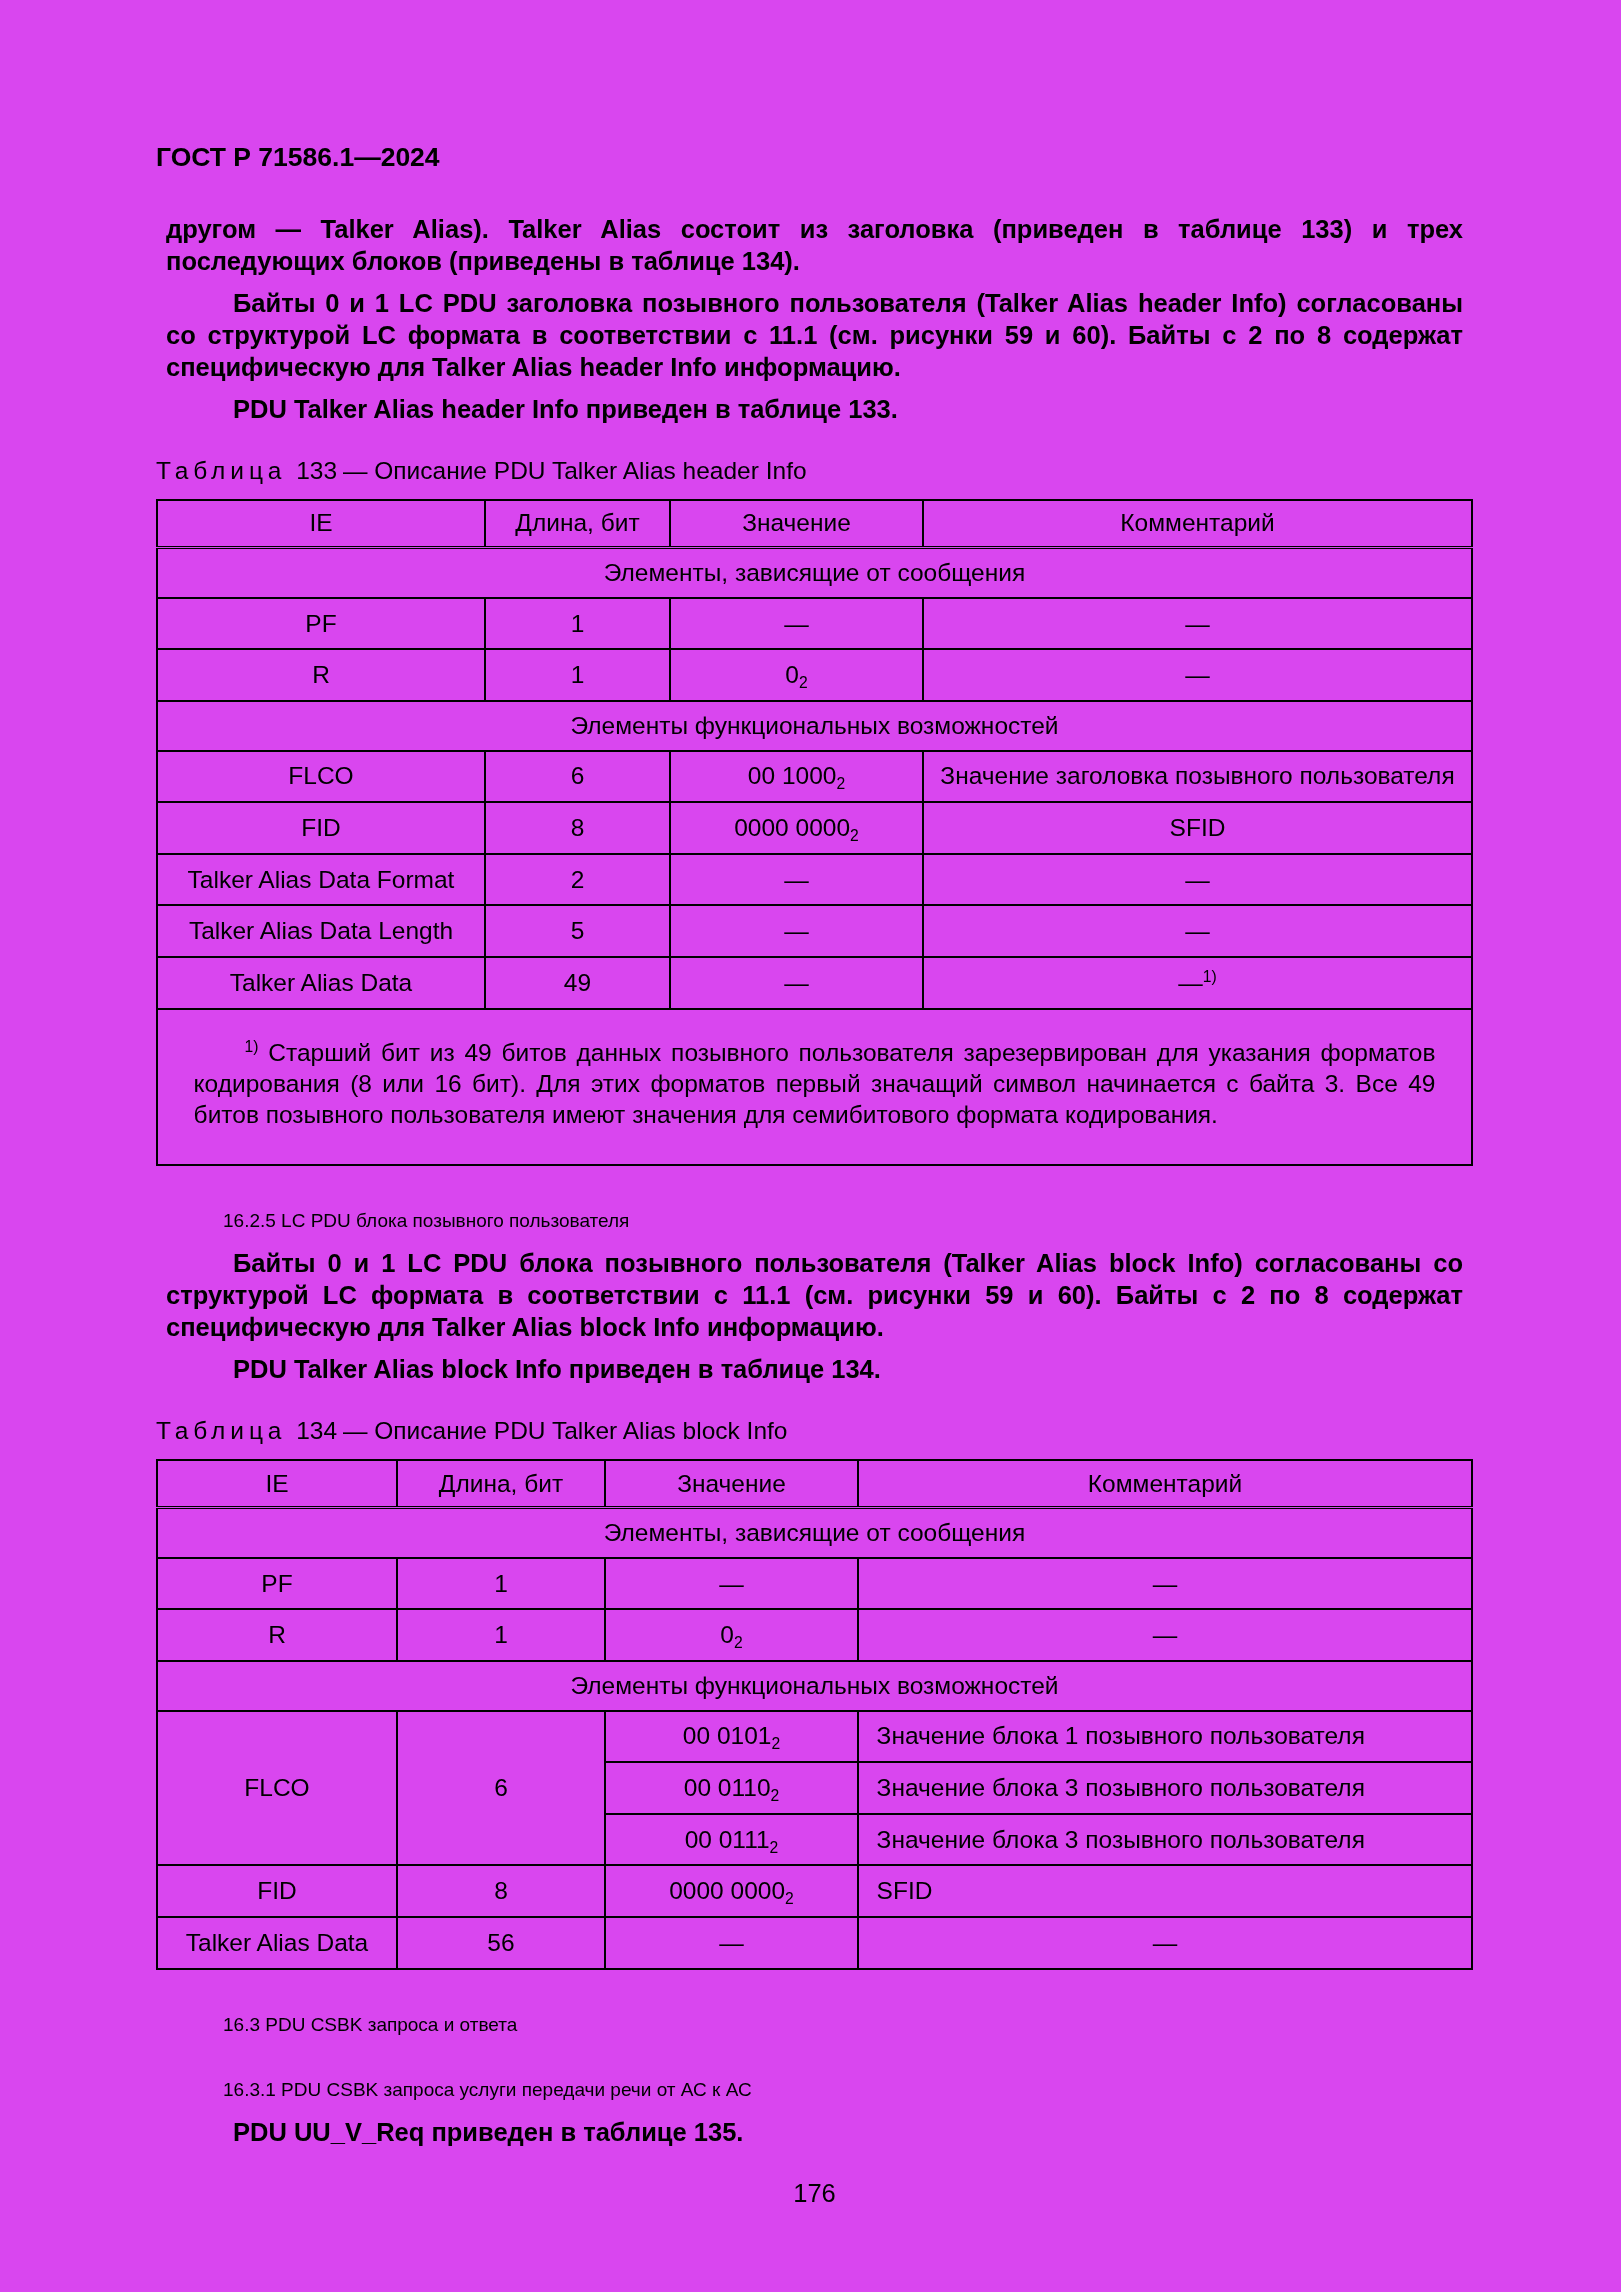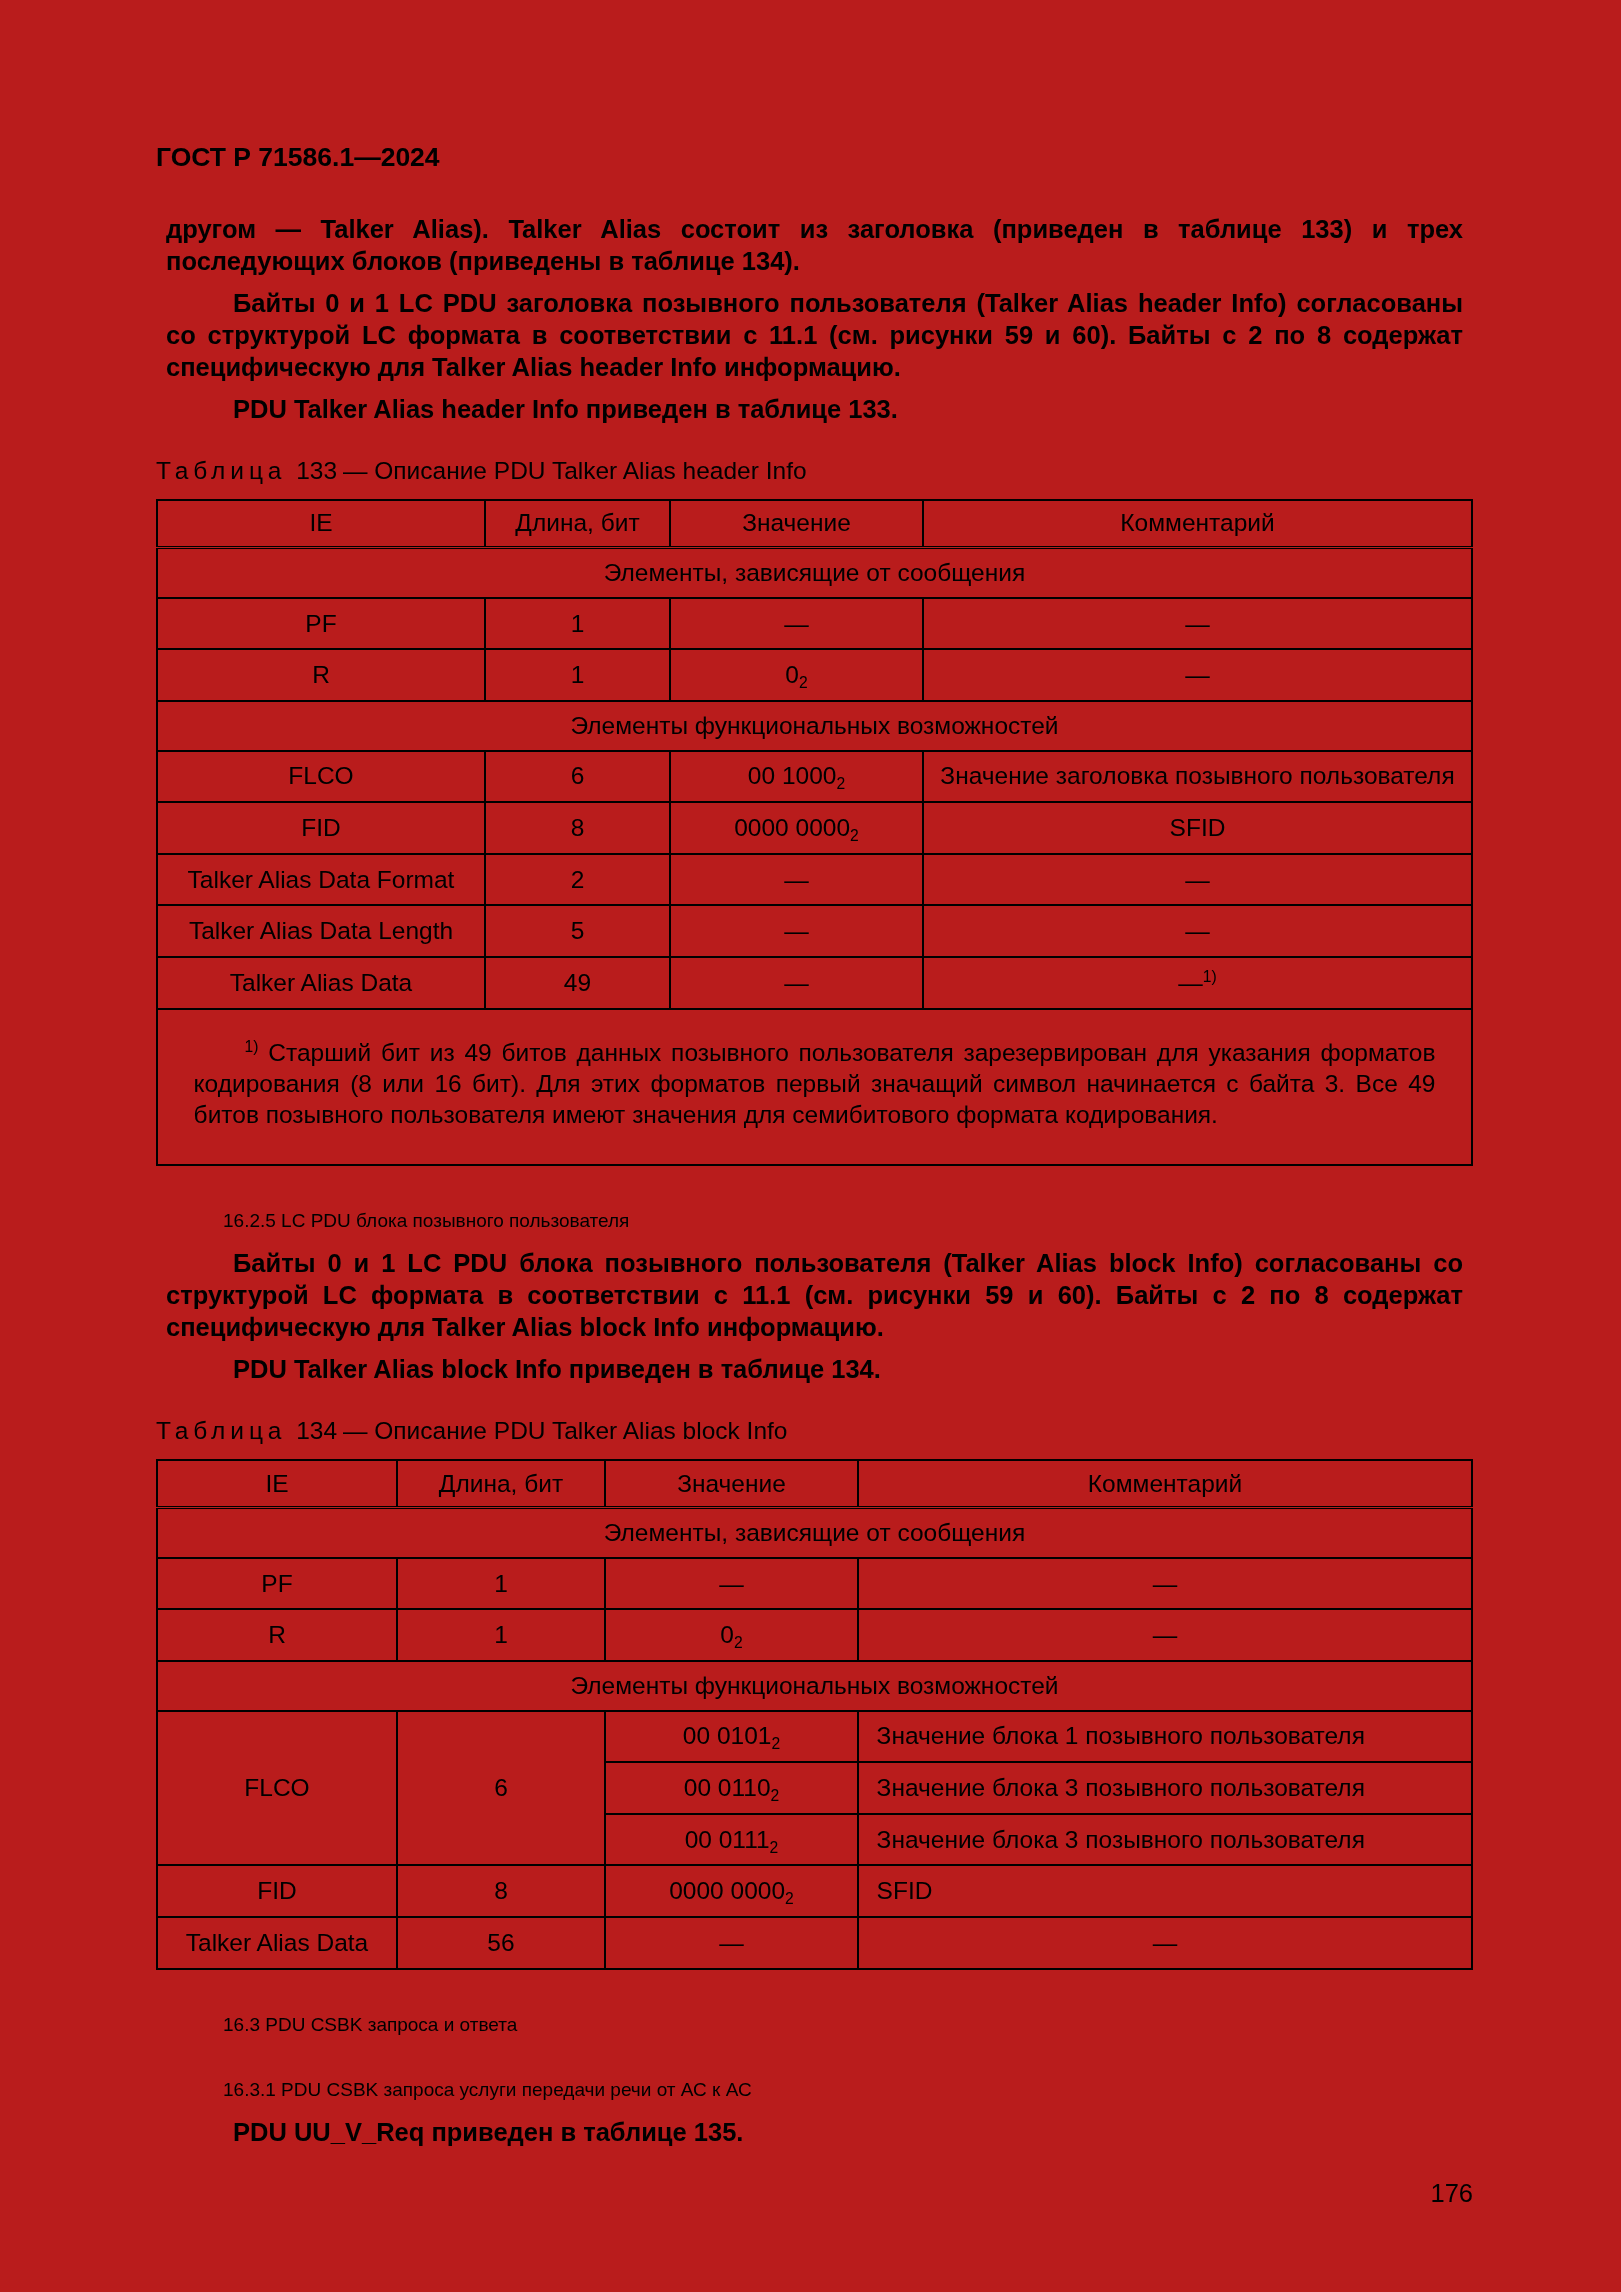--- a/index.html
+++ b/index.html
@@ -1,18 +1,18 @@
 <!DOCTYPE html>
 <html lang="ru"><head>
 <meta charset="utf-8">
 <style>
   html,body{margin:0;padding:0;background:#e8e8e8;}
   .page{
     width:1621px;height:2293px;box-sizing:border-box;
-    margin:0 auto;background:#b91c1c;color:#000;
+    margin:0 auto;background:#d946ef;color:#000;
     padding:143px 148px 0 156px;
     font-family:"Liberation Sans","DejaVu Sans",sans-serif;
     font-size:25.5px;line-height:32px;
     position:relative;
   }
   .doc-header{font-weight:bold;font-size:26.5px;line-height:29px;margin:0 0 41px 0;}
   p.body{margin:10px;text-align:justify;font-weight:bold;}
   p.ind{text-indent:67px;}
   .caption{margin:31px 0 13.7px 0;font-size:24.5px;line-height:29px;text-align:left;}
   .cap-label{letter-spacing:4.9px;margin-right:9.8px;}
@@ -23,21 +23,21 @@
   table.gost td{border:2px solid #000;text-align:center;vertical-align:middle;padding:10.8px 7.8px;}
   table.gost tr.thead td{border-bottom:3.9px double #000;padding:8.8px 7.8px;margin-left:33px;}
   table.gost tr.section td{padding:9.8px 7.8px;}
   table.gost td.left{text-align:left;padding-left:17.6px;margin-left:35px;}
   table.gost td.fnote{text-align:justify;padding:11.8px 19.6px 17.6px 19.6px;line-height:31px;}
   .fn-text{margin:16px;text-indent:51px;text-align:justify;}
   sub{font-size:64%;line-height:0;vertical-align:-0.35em;}
   sup{font-size:64%;line-height:0;vertical-align:0.55em;}
   h3.sect{font-weight:normal;font-size:19px;line-height:32px;margin:39px 0 0 0;text-indent:67px;}
   h3.sect.sub1{margin-top:33px;}
-  .pagenum{margin:29px 0 0 0;font-size:25.5px;text-align:right;}
+  .pagenum{margin:29px 0 0 0;font-size:25.5px;text-align:center;}
 </style>
 </head>
 <body>
 
 <div class="page">
 
   <div class="doc-header">ГОСТ Р 71586.1—2024</div>
 
   <p class="body">другом — Talker Alias). Talker Alias состоит из заголовка (приведен в таблице 133) и трех последующих блоков (приведены в таблице 134).</p>
   <p class="body ind">Байты 0 и 1 LC PDU заголовка позывного пользователя (Talker Alias header Info) согласованы со структурой LC формата в соответствии с 11.1 (см. рисунки 59 и 60). Байты с 2 по 8 содержат специфическую для Talker Alias header Info информацию.</p>

